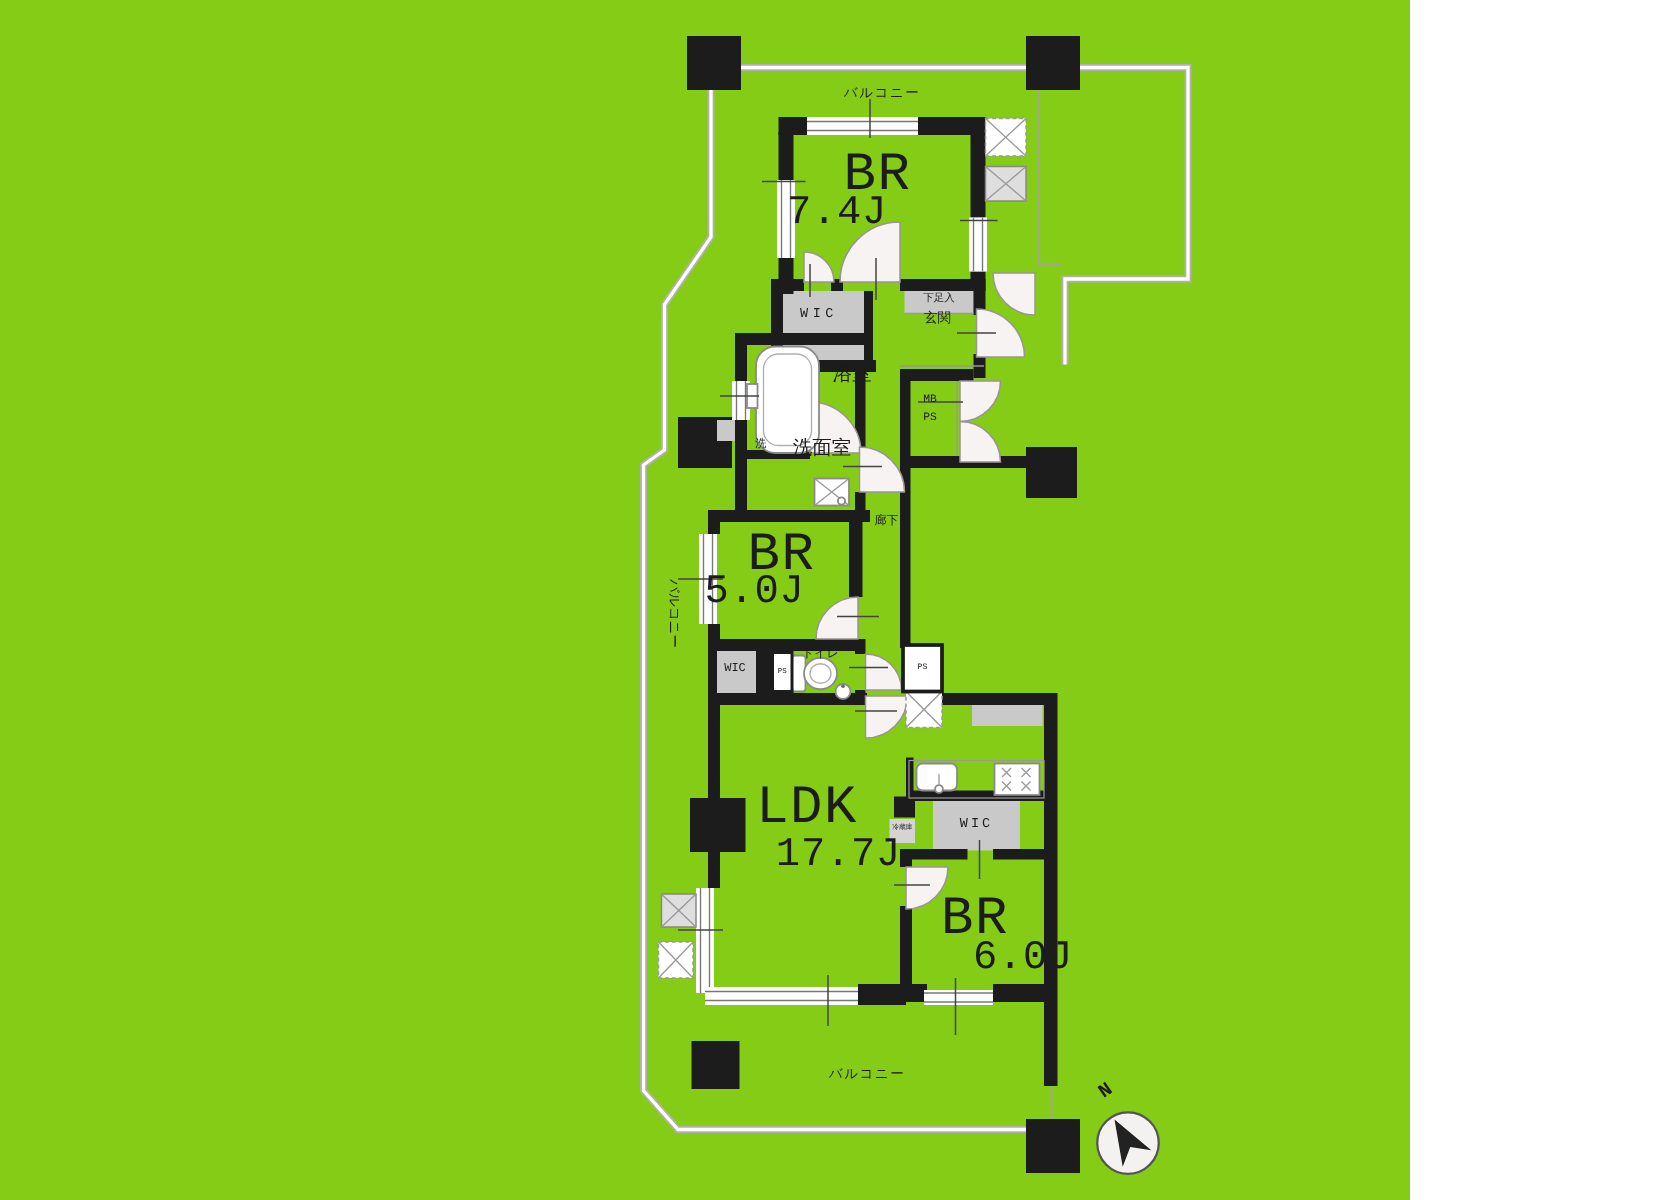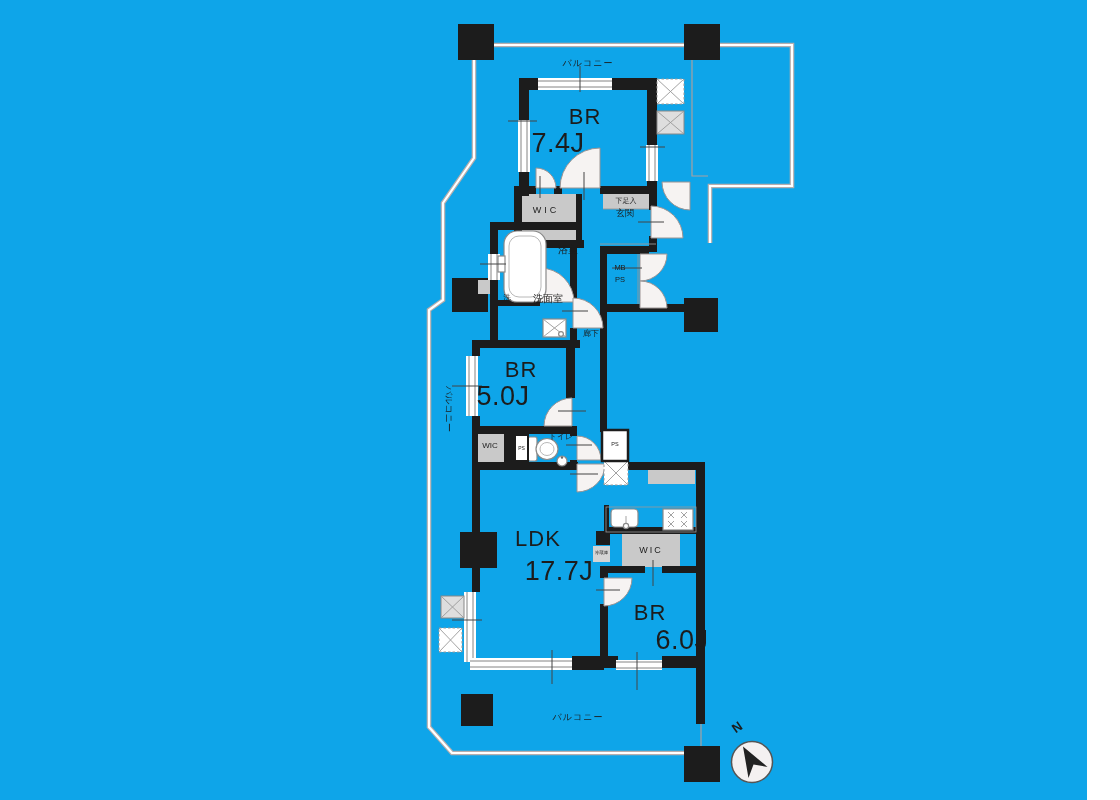--- a/index.html
+++ b/index.html
@@ -6,40 +6,40 @@
     --wall:#1c1c1c;
     --closet-fill:#c9c9c9;
     --boundary-line:#b6aeae;
     --door-fill:#f6f3f2;
     --door-stroke:#9b9494;
     --fixture-stroke:#8a8a8a;
     --hatch-fill:#dedede;
     --text:#1c1c1c;
   }
   html,body{margin:0;padding:0;background:#fff;}
-  .stage{position:relative;width:1087px;height:800px;background:#0ea5e9;overflow:hidden;
-         font-family:Liberation Sans, sans-serif;color:var(--text);}
+  .stage{position:relative;width:940px;height:800px;background:#84cc16;overflow:hidden;
+         font-family:Liberation Mono, monospace;color:var(--text);}
   .stage svg{position:absolute;left:0;top:0;}
   .wall{fill:var(--wall);}
   .gray{fill:var(--closet-fill);}
   .win{fill:#ffffff;}
   .winline{stroke:#777;stroke-width:0.9;fill:none;}
   .door{fill:var(--door-fill);stroke:var(--door-stroke);stroke-width:1;}
   .fix{fill:#fff;stroke:var(--fixture-stroke);stroke-width:1.2;}
   .fixthin{fill:none;stroke:#b0b0b0;stroke-width:0.9;}
   .hatchline{stroke:#999;stroke-width:0.9;}
   .tick{stroke:#444;stroke-width:1;}
   .thin{stroke:#a9a1a1;stroke-width:1.2;fill:none;}
   .b-outer{stroke:var(--boundary-line);stroke-width:4.6;fill:none;}
   .b-inner{stroke:#fff;stroke-width:2.2;fill:none;}
   .lb{position:absolute;transform:translate(-50%,-50%);white-space:nowrap;line-height:1;}
-  .room-nm{font-size:22px;letter-spacing:1px;}
+  .room-nm{font-size:36px;letter-spacing:1px;}
   .room-sz{font-size:27px;letter-spacing:0.5px;}
   .s9{font-size:9px;}
-  .s85{font-size:10px;padding-left:22px;}
+  .s85{font-size:13px;padding-left:22px;}
   .s8{font-size:8px;}
   .s7{font-size:7px;}
   .s75{font-size:7.5px;}
   .s55{font-size:5.5px;}
   .s5{font-size:5px;}
   .s45{font-size:4.5px;}
   .ls2{letter-spacing:2px;}
   .ls3{letter-spacing:3px;}
   .vert{transform:translate(-50%,-50%) rotate(90deg);}
   .north{font-weight:bold;font-size:13px;transform:translate(-50%,-50%) rotate(-35deg);}
@@ -284,26 +284,26 @@
 <span class="lb room-nm" style="left:585px;top:117px">BR</span>
 <span class="lb room-sz" style="left:558px;top:143px">7.4J</span>
 <span class="lb s9 ls3" style="left:546px;top:210px">WIC</span>
 <span class="lb s7" style="left:626px;top:200px">下足入</span>
 <span class="lb s9" style="left:625px;top:213px">玄関</span>
 <span class="lb s75" style="left:620px;top:268px">MB</span>
 <span class="lb s75" style="left:620px;top:280px">PS</span>
 <span class="lb s85" style="left:557px;top:250px">浴室</span>
 <span class="lb s75" style="left:507px;top:298px">洗</span>
 <span class="lb s85" style="left:537px;top:299px">洗面室</span>
-<span class="lb s8" style="left:591px;top:334px">廊下</span>
+<span class="lb s8" style="left:591px;top:348px">廊下</span>
 <span class="lb room-nm" style="left:521px;top:370px">BR</span>
 <span class="lb room-sz" style="left:503px;top:396px">5.0J</span>
 <span class="lb s8" style="left:490px;top:446px">WIC</span>
 <span class="lb s5" style="left:521.5px;top:448px">PS</span>
-<span class="lb s8" style="left:561px;top:437px">トイレ</span>
+<span class="lb s8" style="left:547px;top:437px">トイレ</span>
 <span class="lb s55" style="left:615px;top:445px">PS</span>
 <span class="lb room-nm" style="left:538px;top:539px">LDK</span>
 <span class="lb room-sz" style="left:559px;top:571px">17.7J</span>
 <span class="lb s45" style="left:601.5px;top:553px">冷蔵庫</span>
 <span class="lb s9 ls2" style="left:651px;top:550px">WIC</span>
 <span class="lb room-nm" style="left:650px;top:613px">BR</span>
 <span class="lb room-sz" style="left:682px;top:640px">6.0J</span>
 <span class="lb s9 vert" style="left:448px;top:409px">バルコニー</span>
 <span class="lb s9" style="left:578px;top:717px;letter-spacing:1px">バルコニー</span>
 <span class="lb north" style="left:737px;top:727px">N</span>

